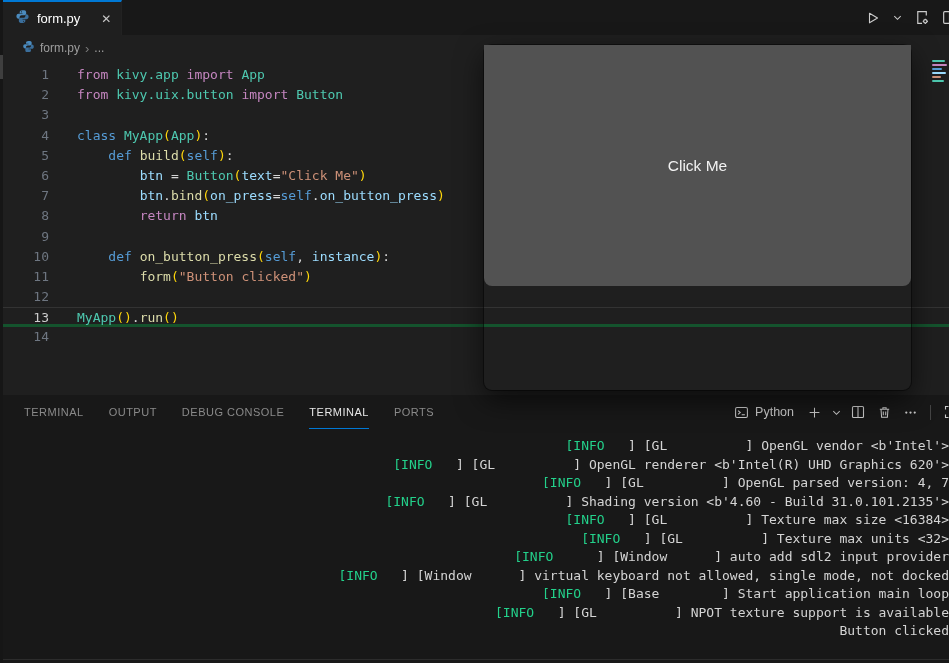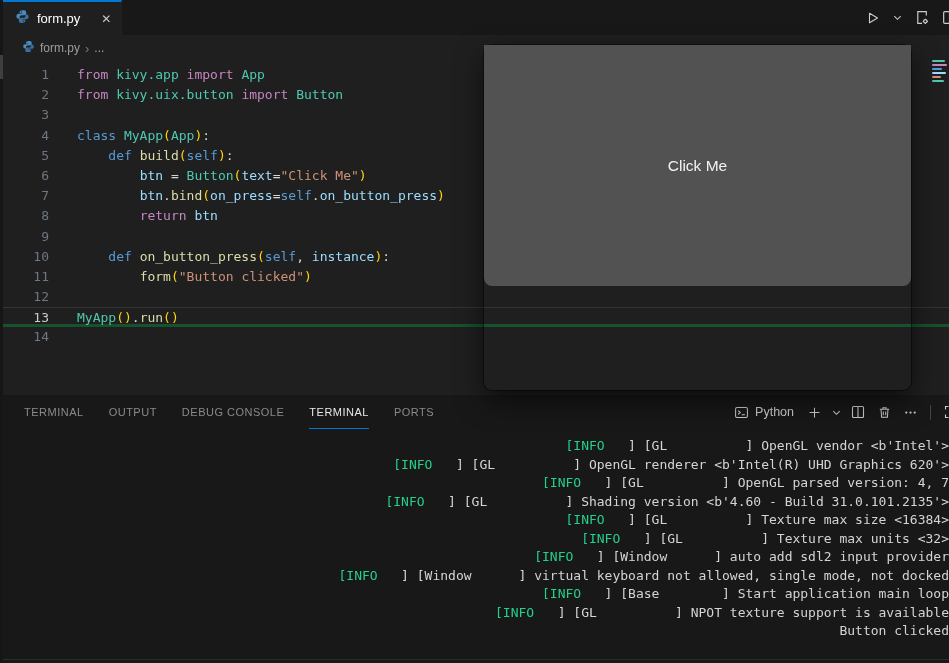--- a/index.html
+++ b/index.html
@@ -204,21 +204,21 @@
         </span>
       </div>
     </div>
     <div class="terminal" id="terminal-lines">
         <div class="t-line"><span style="color: rgb(35, 209, 139);">[INFO</span><span style="color: rgb(212, 212, 212);">   ] [GL          ] OpenGL vendor &lt;b'Intel'&gt;</span></div>
         <div class="t-line"><span style="color: rgb(35, 209, 139);">[INFO</span><span style="color: rgb(212, 212, 212);">   ] [GL          ] OpenGL renderer &lt;b'Intel(R) UHD Graphics 620'&gt;</span></div>
         <div class="t-line"><span style="color: rgb(35, 209, 139);">[INFO</span><span style="color: rgb(212, 212, 212);">   ] [GL          ] OpenGL parsed version: 4, 7</span></div>
         <div class="t-line"><span style="color: rgb(35, 209, 139);">[INFO</span><span style="color: rgb(212, 212, 212);">   ] [GL          ] Shading version &lt;b'4.60 - Build 31.0.101.2135'&gt;</span></div>
         <div class="t-line"><span style="color: rgb(35, 209, 139);">[INFO</span><span style="color: rgb(212, 212, 212);">   ] [GL          ] Texture max size &lt;16384&gt;</span></div>
         <div class="t-line"><span style="color: rgb(35, 209, 139);">[INFO</span><span style="color: rgb(212, 212, 212);">   ] [GL          ] Texture max units &lt;32&gt;</span></div>
-        <div class="t-line"><span style="color: rgb(35, 209, 139);">[INFO</span><span style="color: rgb(212, 212, 212);">   ] [Window      ] auto add sdl2 input provider</span></div>
+        <div class="t-line"><span style="color: rgb(35, 209, 139);">[INFO</span><span style="color: rgb(212, 212, 212); padding-left: 20px;">   ] [Window      ] auto add sdl2 input provider</span></div>
         <div class="t-line"><span style="color: rgb(35, 209, 139);">[INFO</span><span style="color: rgb(212, 212, 212);">   ] [Window      ] virtual keyboard not allowed, single mode, not docked</span></div>
         <div class="t-line"><span style="color: rgb(35, 209, 139);">[INFO</span><span style="color: rgb(212, 212, 212);">   ] [Base        ] Start application main loop</span></div>
         <div class="t-line"><span style="color: rgb(35, 209, 139);">[INFO</span><span style="color: rgb(212, 212, 212);">   ] [GL          ] NPOT texture support is available</span></div>
         <div class="t-line" style="color: rgb(212, 212, 212);">Button clicked</div>
       </div>
     <div class="bottom-line"></div>
   </div>
 
   <div class="kivy-window">
     <div class="kivy-content">

